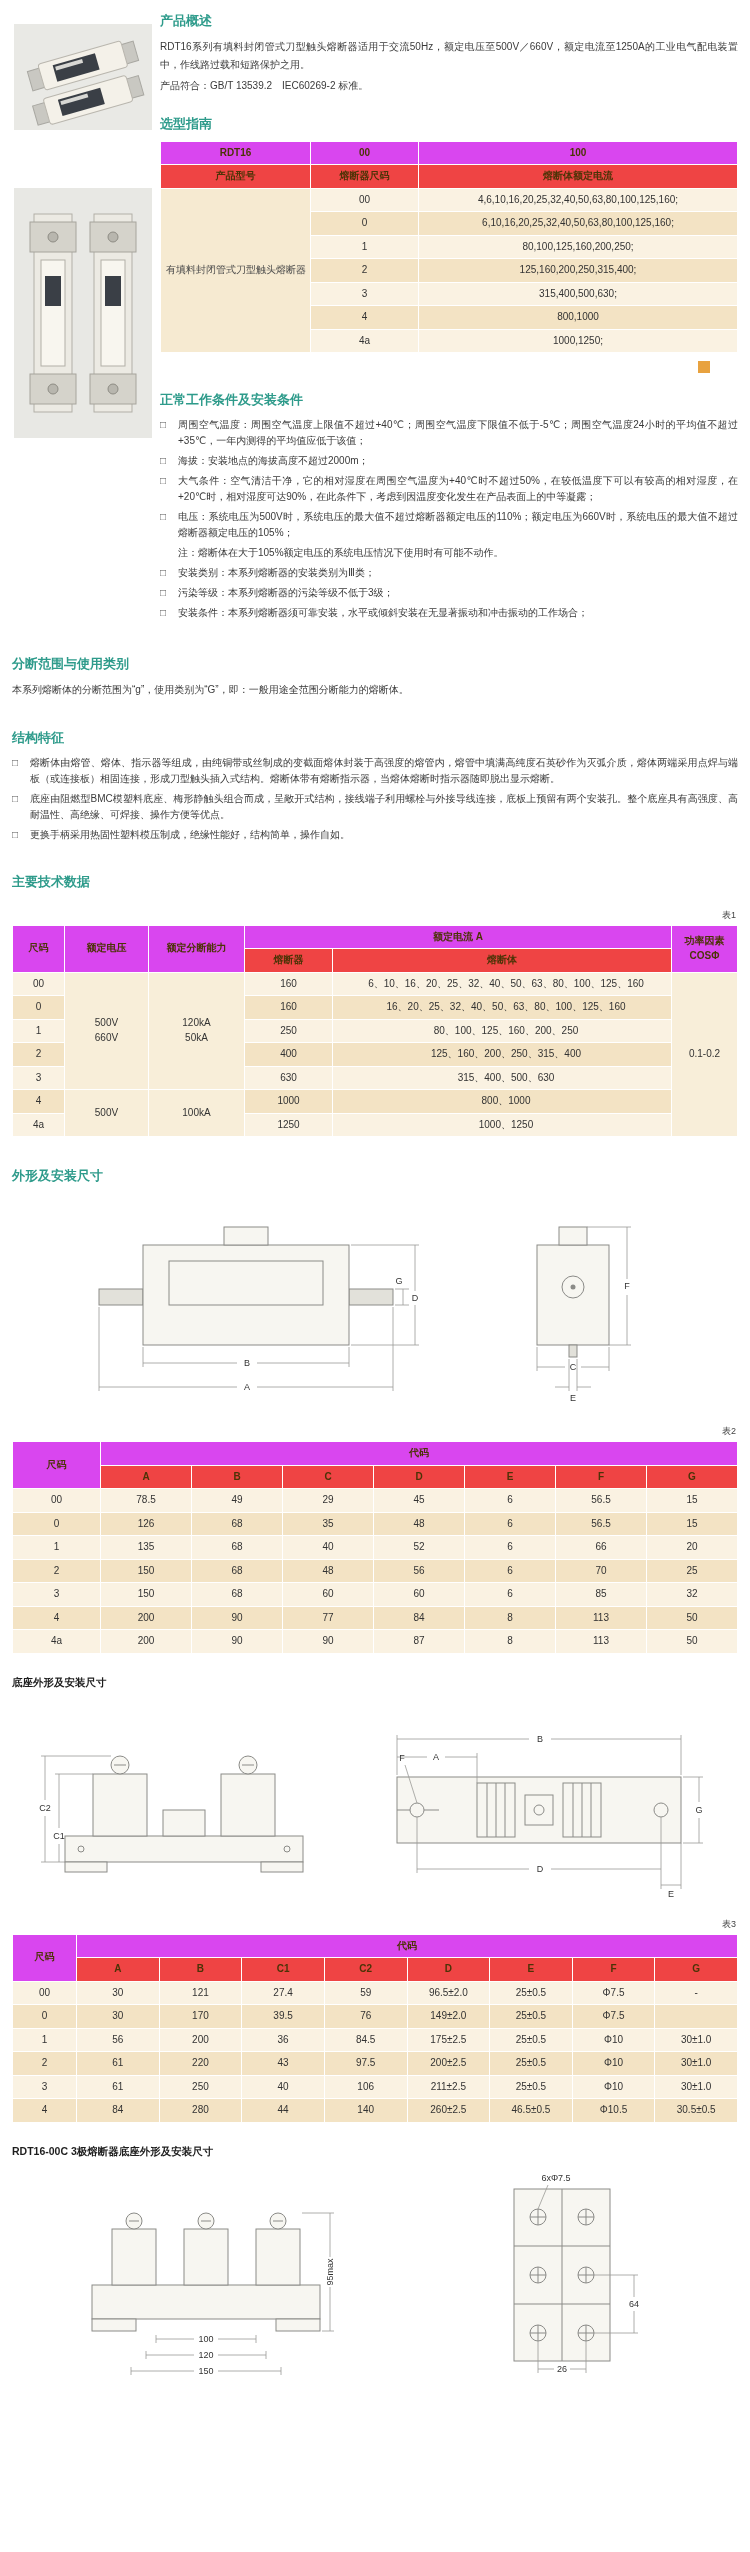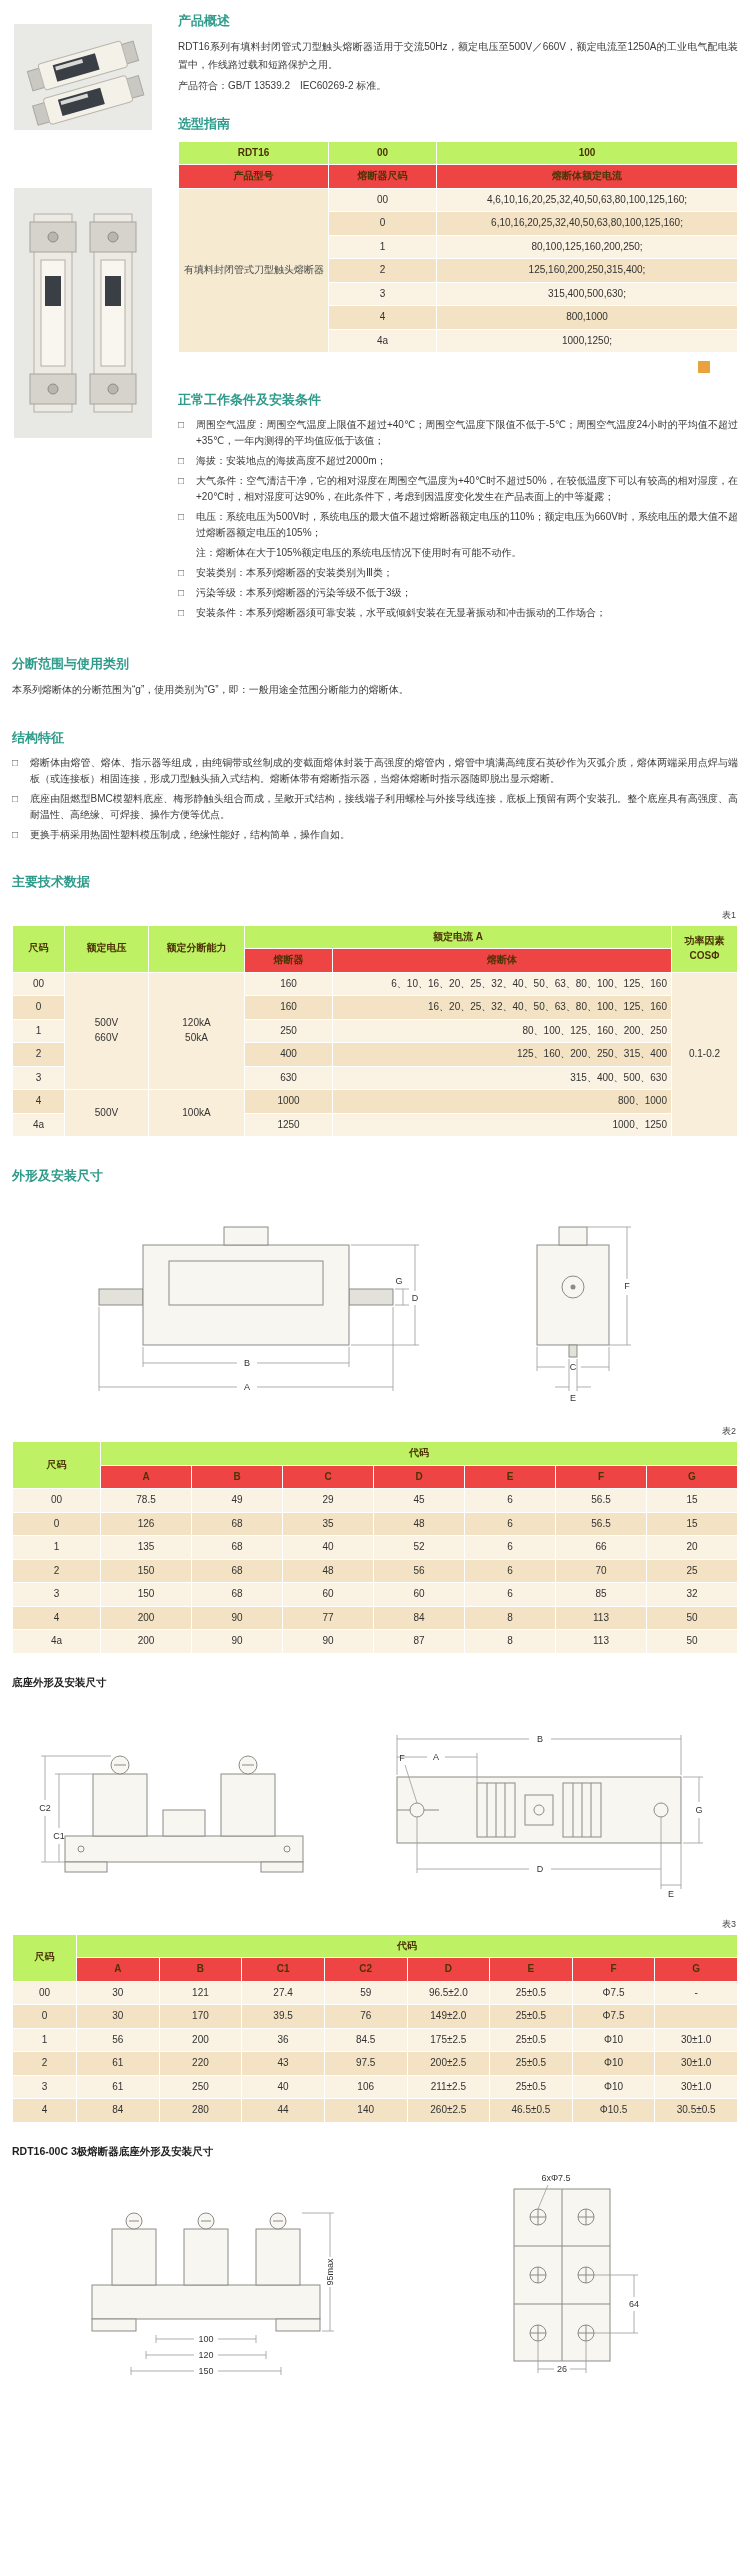--- a/index.html
+++ b/index.html
@@ -1,33 +1,33 @@
 <!DOCTYPE html>
 <html><head>
 <meta charset="utf-8">
 <style>
   html,body{margin:0;padding:0;background:#ffffff;}
   .page{width:750px;min-height:2552px;box-sizing:border-box;padding:8px 12px 24px;
         font-family:"Liberation Sans","DejaVu Sans",sans-serif;color:#333;}
-  .top{display:flex;gap:24px;}
+  .top{display:flex;gap:6px;}
   .photo-col{flex:0 0 142px;display:flex;flex-direction:column;align-items:center;}
   .main-col{flex:1;min-width:0;}
   .sec-title{color:#2e9b8b;font-size:13px;font-weight:bold;margin:12px 0 8px;}
   .body-text{font-size:10px;line-height:1.75;color:#3a3a3a;text-align:justify;margin:0 0 4px;}
   table{border-collapse:collapse;width:100%;font-size:10px;table-layout:fixed;}
   th,td{border:1.5px solid #fff;padding:4px 4px;text-align:center;vertical-align:middle;line-height:1.45;}
   thead th{color:#4c3306;font-weight:bold;}
-  tr.hd1 th{background:#bef264;}
+  tr.hd1 th{background:#d946ef;}
   tr.hd2 th{background:#ef4444;}
   tbody tr:nth-child(odd) td{background:#faf2e2;}
   tbody tr:nth-child(even) td{background:#f3e3c4;}
   td.merge{background:#f8eed9 !important;margin-left:17px;}
   td.prod{background:#f6ead1 !important;color:#4a4a4a;text-align:right;}
   td.cur{word-break:break-all;}
-  td.lst{text-align:right;padding-left:12px;}
+  td.lst{text-align:center;padding-left:12px;}
   .tbl-label{text-align:right;font-size:9px;color:#444;margin:18px 2px 3px;}
   .cap{font-size:10.5px;font-weight:bold;color:#1e1e1e;margin:22px 0 10px;}
   .cond-list{margin-top:2px;}
   .cond-item{display:flex;gap:6px;font-size:10px;line-height:1.6;color:#3a3a3a;margin-bottom:4px;text-align:justify;}
   .cond-item .bullet{flex:0 0 12px;color:#555;}
   .cond-item .txt{flex:1;min-width:0;}
   .orange-sq{width:12px;height:12px;background:#e8a23f;margin:8px 28px 0 auto;}
   .fw{margin-top:30px;}
   .draw-row{display:flex;justify-content:space-evenly;align-items:flex-end;margin:10px 0 4px;}
   svg{display:block;}

